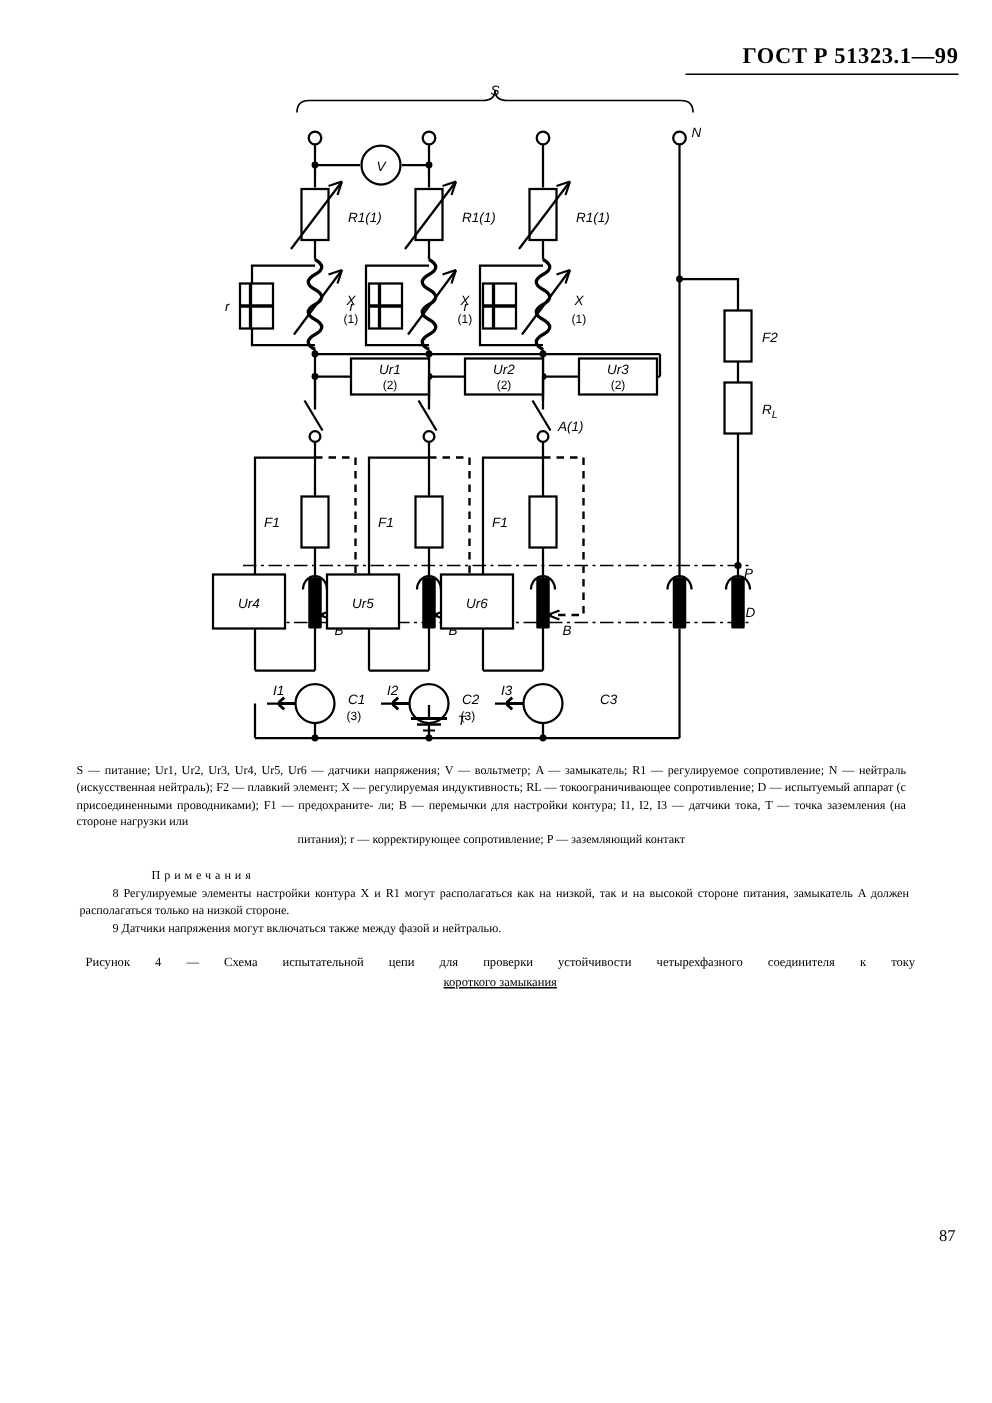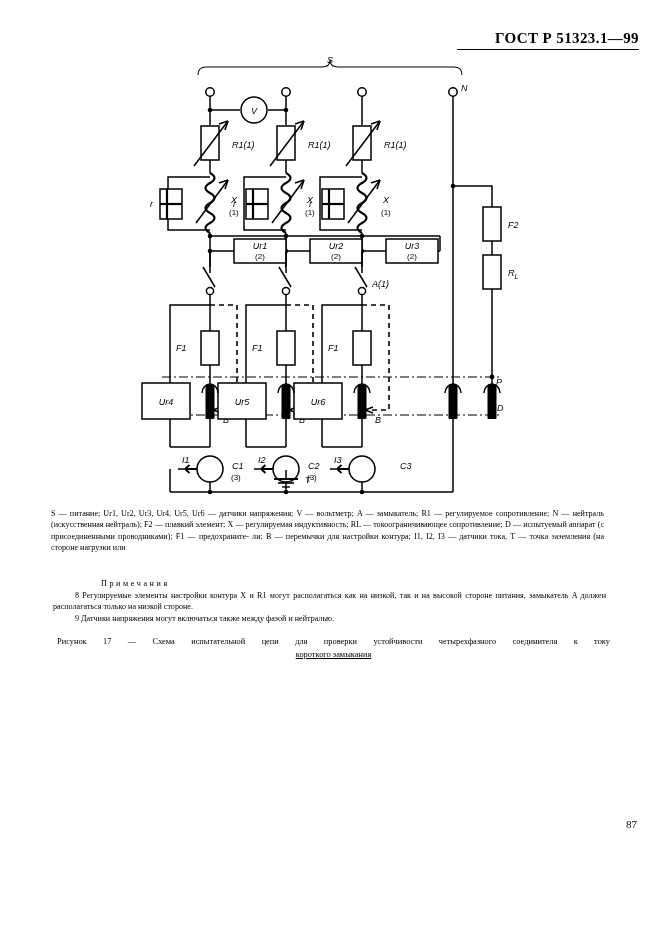--- a/index.html
+++ b/index.html
@@ -310,28 +310,29 @@
     <line x1="278" y1="13" x2="294" y2="13" stroke="#000" stroke-width="1.6"></line>
     <line x1="282" y1="17" x2="290" y2="17" stroke="#000" stroke-width="1.4"></line>
     <text x="305" y="13" font-family="Liberation Sans, sans-serif" font-size="9" font-style="italic" fill="#000">T</text>
   </svg>
 
   <div class="legend">
     <span>S — питание; Ur1, Ur2, Ur3, Ur4, Ur5, Ur6 — датчики напряжения; V — вольтметр; A — замыкатель; R1 — регулируемое</span>
     <span>сопротивление; N — нейтраль (искусственная нейтраль); F2 — плавкий элемент; X — регулируемая индуктивность; RL —</span>
     <span>токоограничивающее сопротивление; D — испытуемый аппарат (с присоединенными проводниками); F1 — предохраните-</span>
     <span>ли; B — перемычки для настройки контура; I1, I2, I3 — датчики тока, T — точка заземления (на стороне нагрузки или</span>
+    <span class="lastline">питания); r — корректирующее сопротивление; P — заземляющий контакт</span>
   </div>
 
   <div class="notes">
     <div class="notes-title">Примечания</div>
     <div class="note-item">8 Регулируемые элементы настройки контура X и R1 могут располагаться как на низкой, так и на высокой стороне питания, замыкатель A должен располагаться только на низкой стороне.</div>
     <div class="note-item">9 Датчики напряжения могут включаться также между фазой и нейтралью.</div>
   </div>
 
   <div class="caption">
-    <span class="l1">Рисунок 17 — Схема испытательной цепи для проверки устойчивости четырехфазного соединителя к току</span>
+    <span class="l1">Рисунок 4 — Схема испытательной цепи для проверки устойчивости четырехфазного соединителя к току</span>
     <span class="l2">короткого замыкания</span>
   </div>
 
   <div class="pageno">87</div>
 
 </div>
 
 </body></html>

